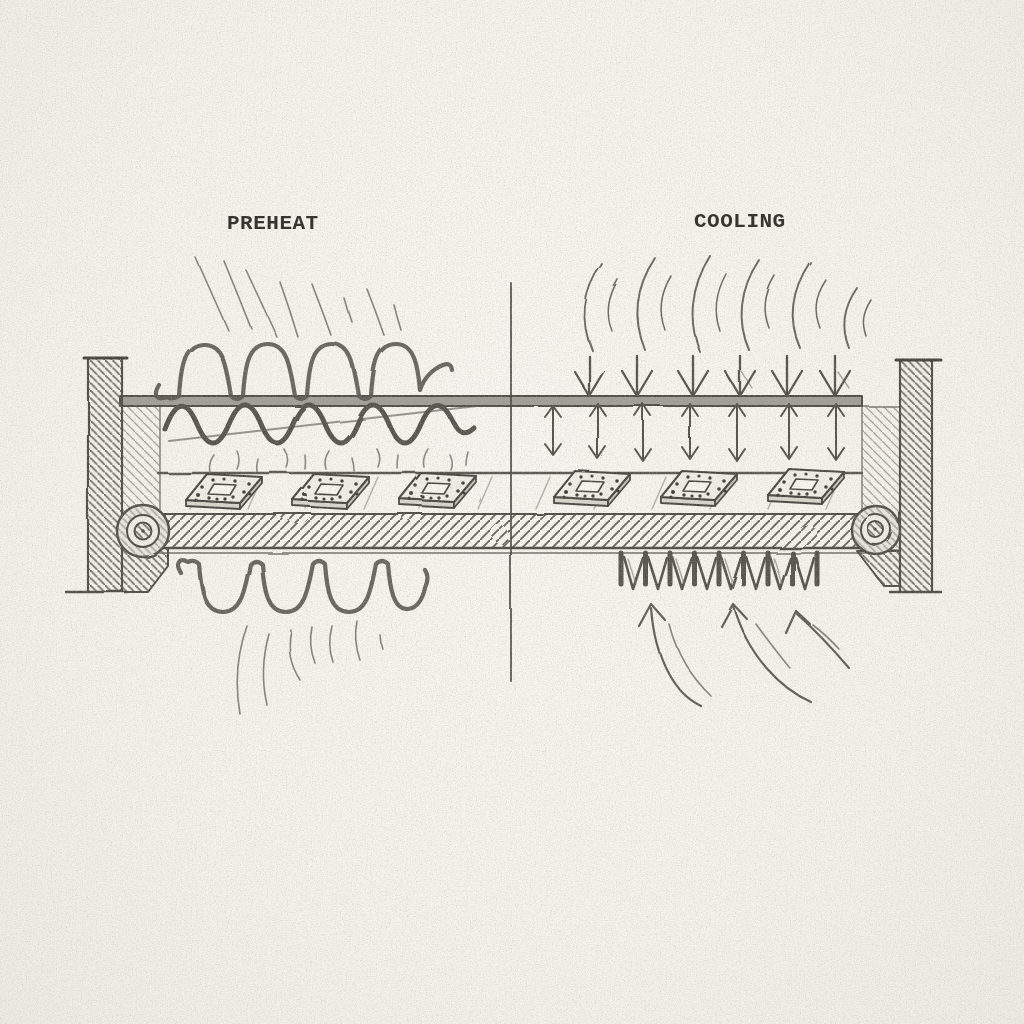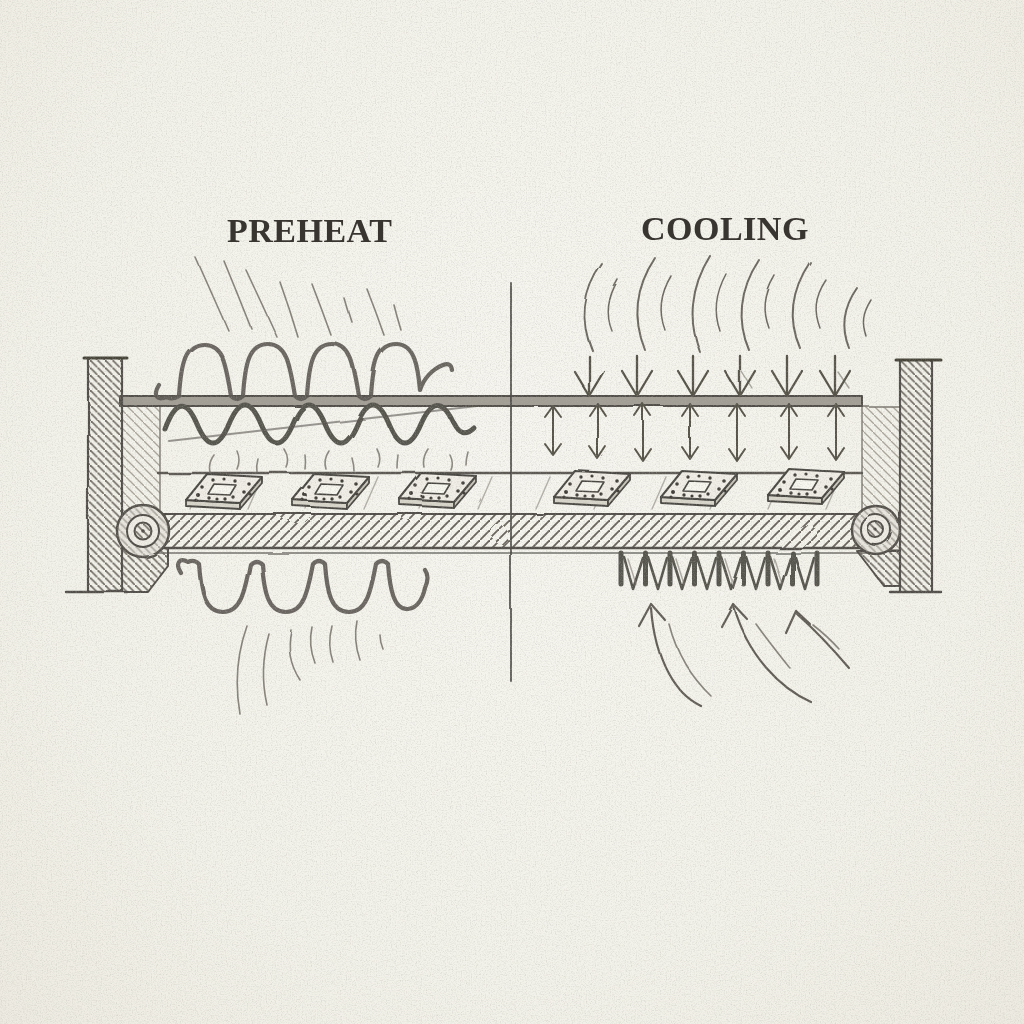--- a/index.html
+++ b/index.html
@@ -3,26 +3,26 @@
 <meta charset="utf-8">
 <style>
   html,body{margin:0;padding:0;background:#e8e7df;}
   #stage{
     position:relative;width:1024px;height:1024px;overflow:hidden;
     background:radial-gradient(ellipse at 50% 42%, #f6f5ef 0%, #f3f2ea 65%, #edebe1 100%);
   }
   #stage svg{position:absolute;left:0;top:0;}
   .zone-label{
     position:absolute;
-    font-family:Liberation Serif, serif;
-    font-size:34px;font-weight:600;letter-spacing:.5px;
+    font-family:Liberation Mono, monospace;
+    font-size:21px;font-weight:600;letter-spacing:.5px;
     color:#383430;white-space:nowrap;
   }
   #label-preheat{left:227px;top:212px;}
-  #label-cooling{left:641px;top:210px;text-align:center;}
+  #label-cooling{left:694px;top:210px;text-align:center;}
 </style>
 </head>
 <body>
 
 <div id="stage">
 <svg width="1024" height="1024" viewBox="0 0 1024 1024">
   <defs>
     <pattern id="hd" patternUnits="userSpaceOnUse" width="7.5" height="7.5">
       <path d="M-1,-1 L9,9" stroke="#6e6a62" stroke-width="1.7" fill="none"></path>
     </pattern>

